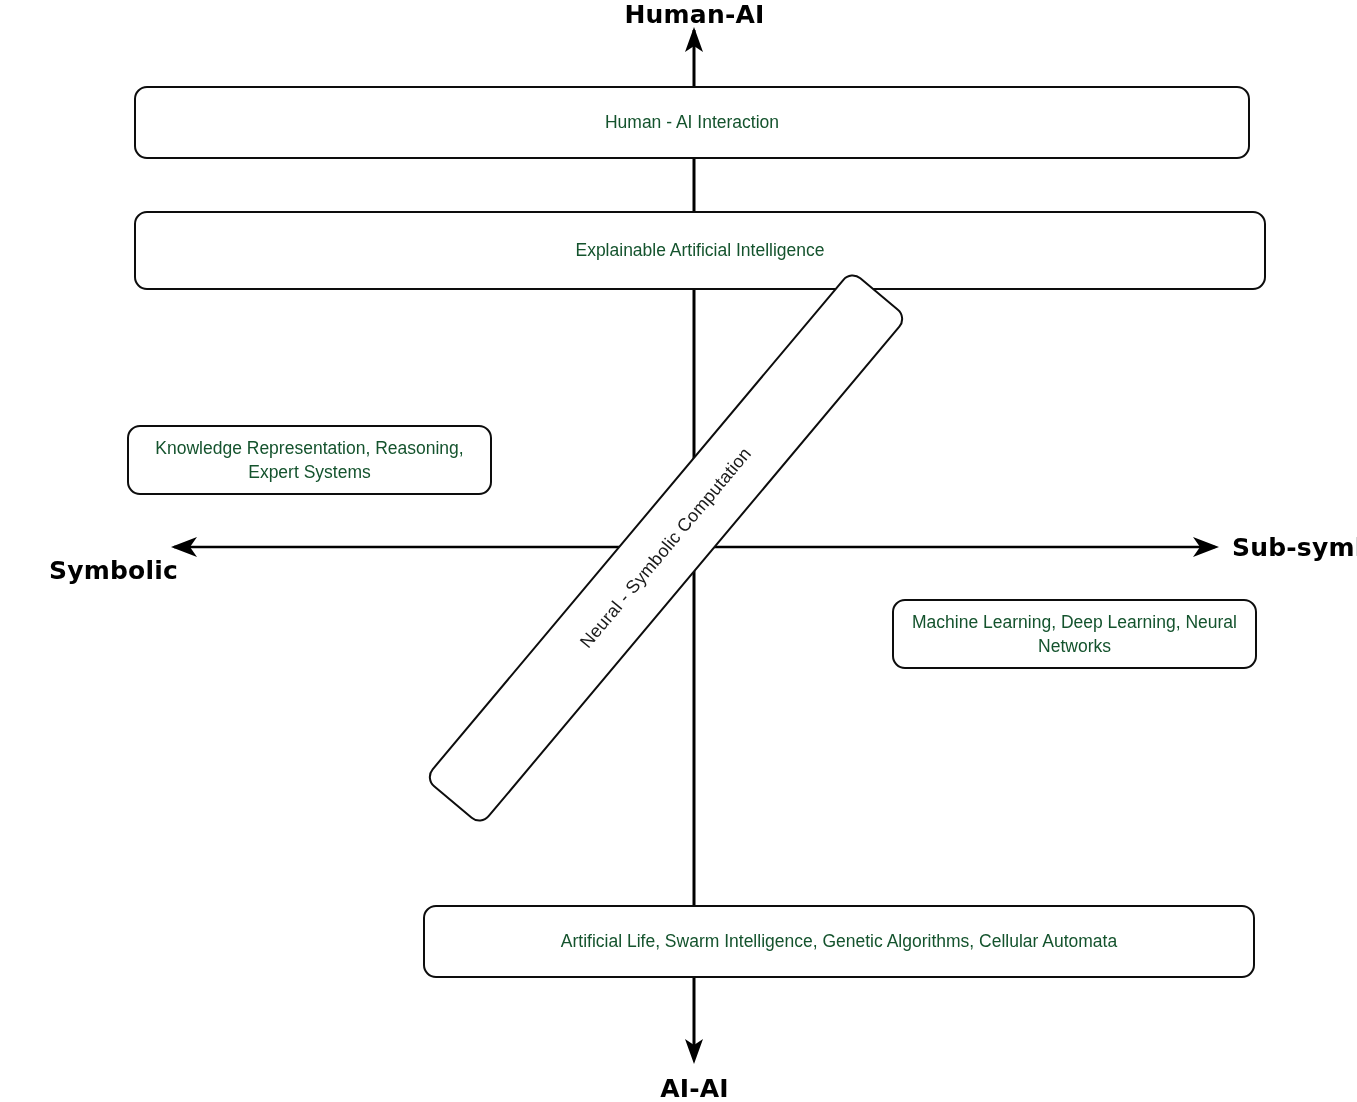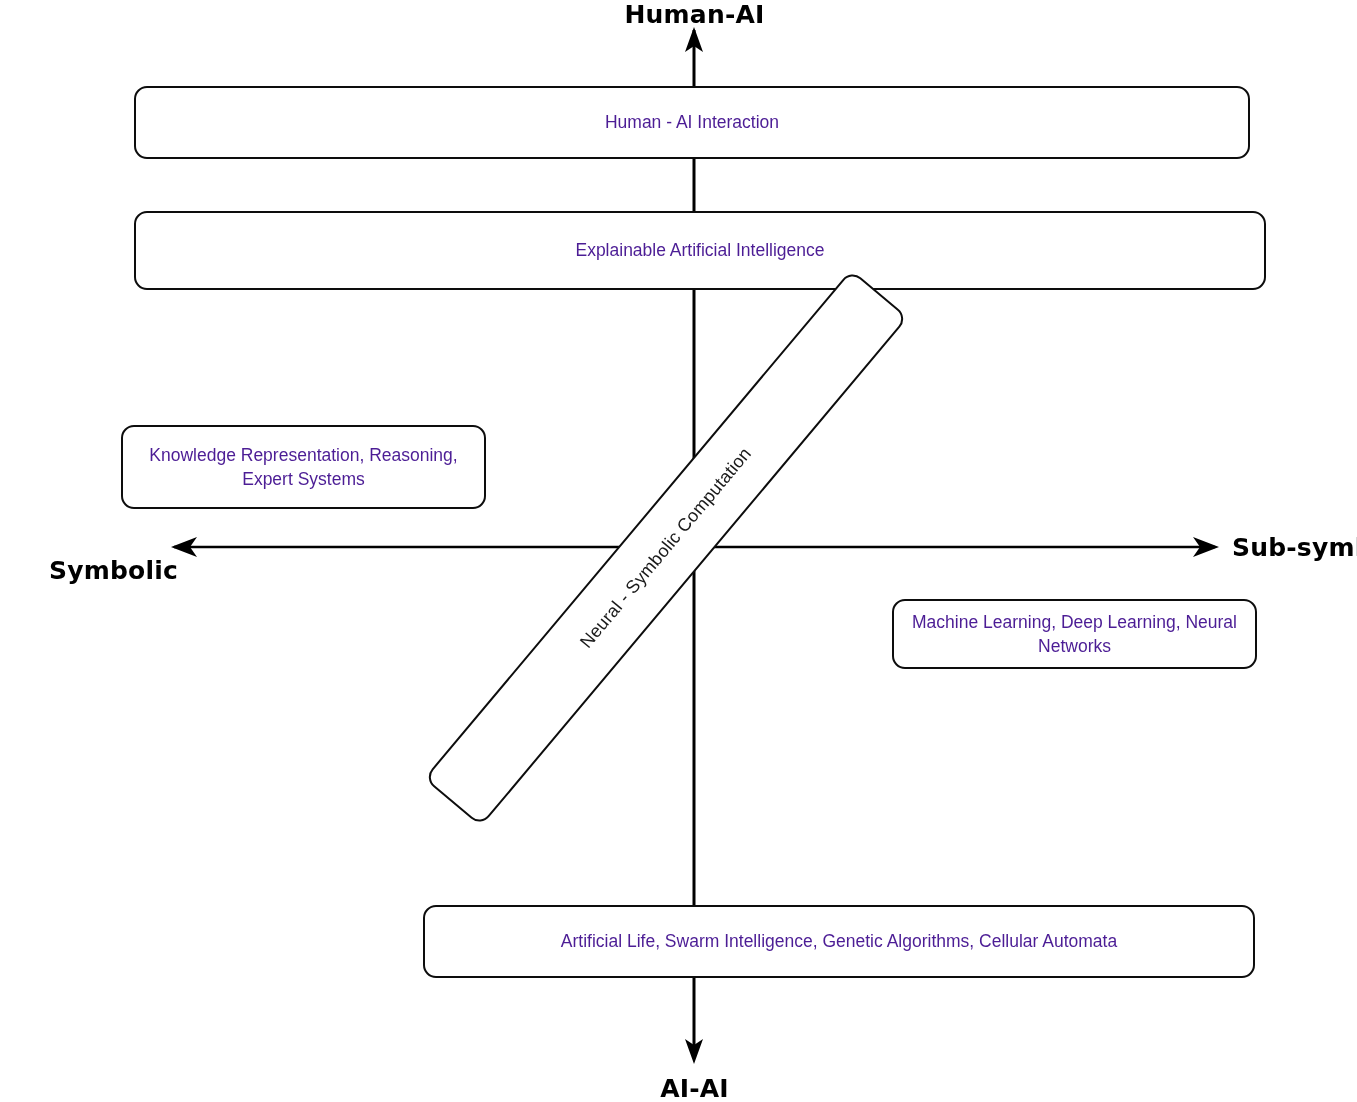--- a/index.html
+++ b/index.html
@@ -58,27 +58,27 @@
     border: 2.2px solid #0d0d0d;
     border-radius: 13px;
     background: #ffffff;
     display: flex;
     align-items: center;
     justify-content: center;
     text-align: center;
     font-family: "Liberation Sans", sans-serif;
     font-size: 17.5px;
     line-height: 1.38;
-    color: #4c1d95;
+    color: #14532d;
     z-index: 5;
     padding: 4px 10px;
   }
   #box-hai      { left: 93px;  top: 86px;  width: 1116px; height: 73px; }
   #box-xai      { left: 93px;  top: 211px; width: 1132px; height: 79px; }
-  #box-krr      { left: 80px;  top: 425px; width: 365px;  height: 84px; }
+  #box-krr      { left: 86px;  top: 425px; width: 365px;  height: 70px; }
   #box-mldl     { left: 851px; top: 599px; width: 365px;  height: 70px; }
   #box-alife    { left: 382px; top: 905px; width: 832px;  height: 73px; }
 
   
   #band-wrap {
     position: absolute;
     left: 0; top: 0;
     width: 1357px;
     height: 1102px;
     z-index: 6;

